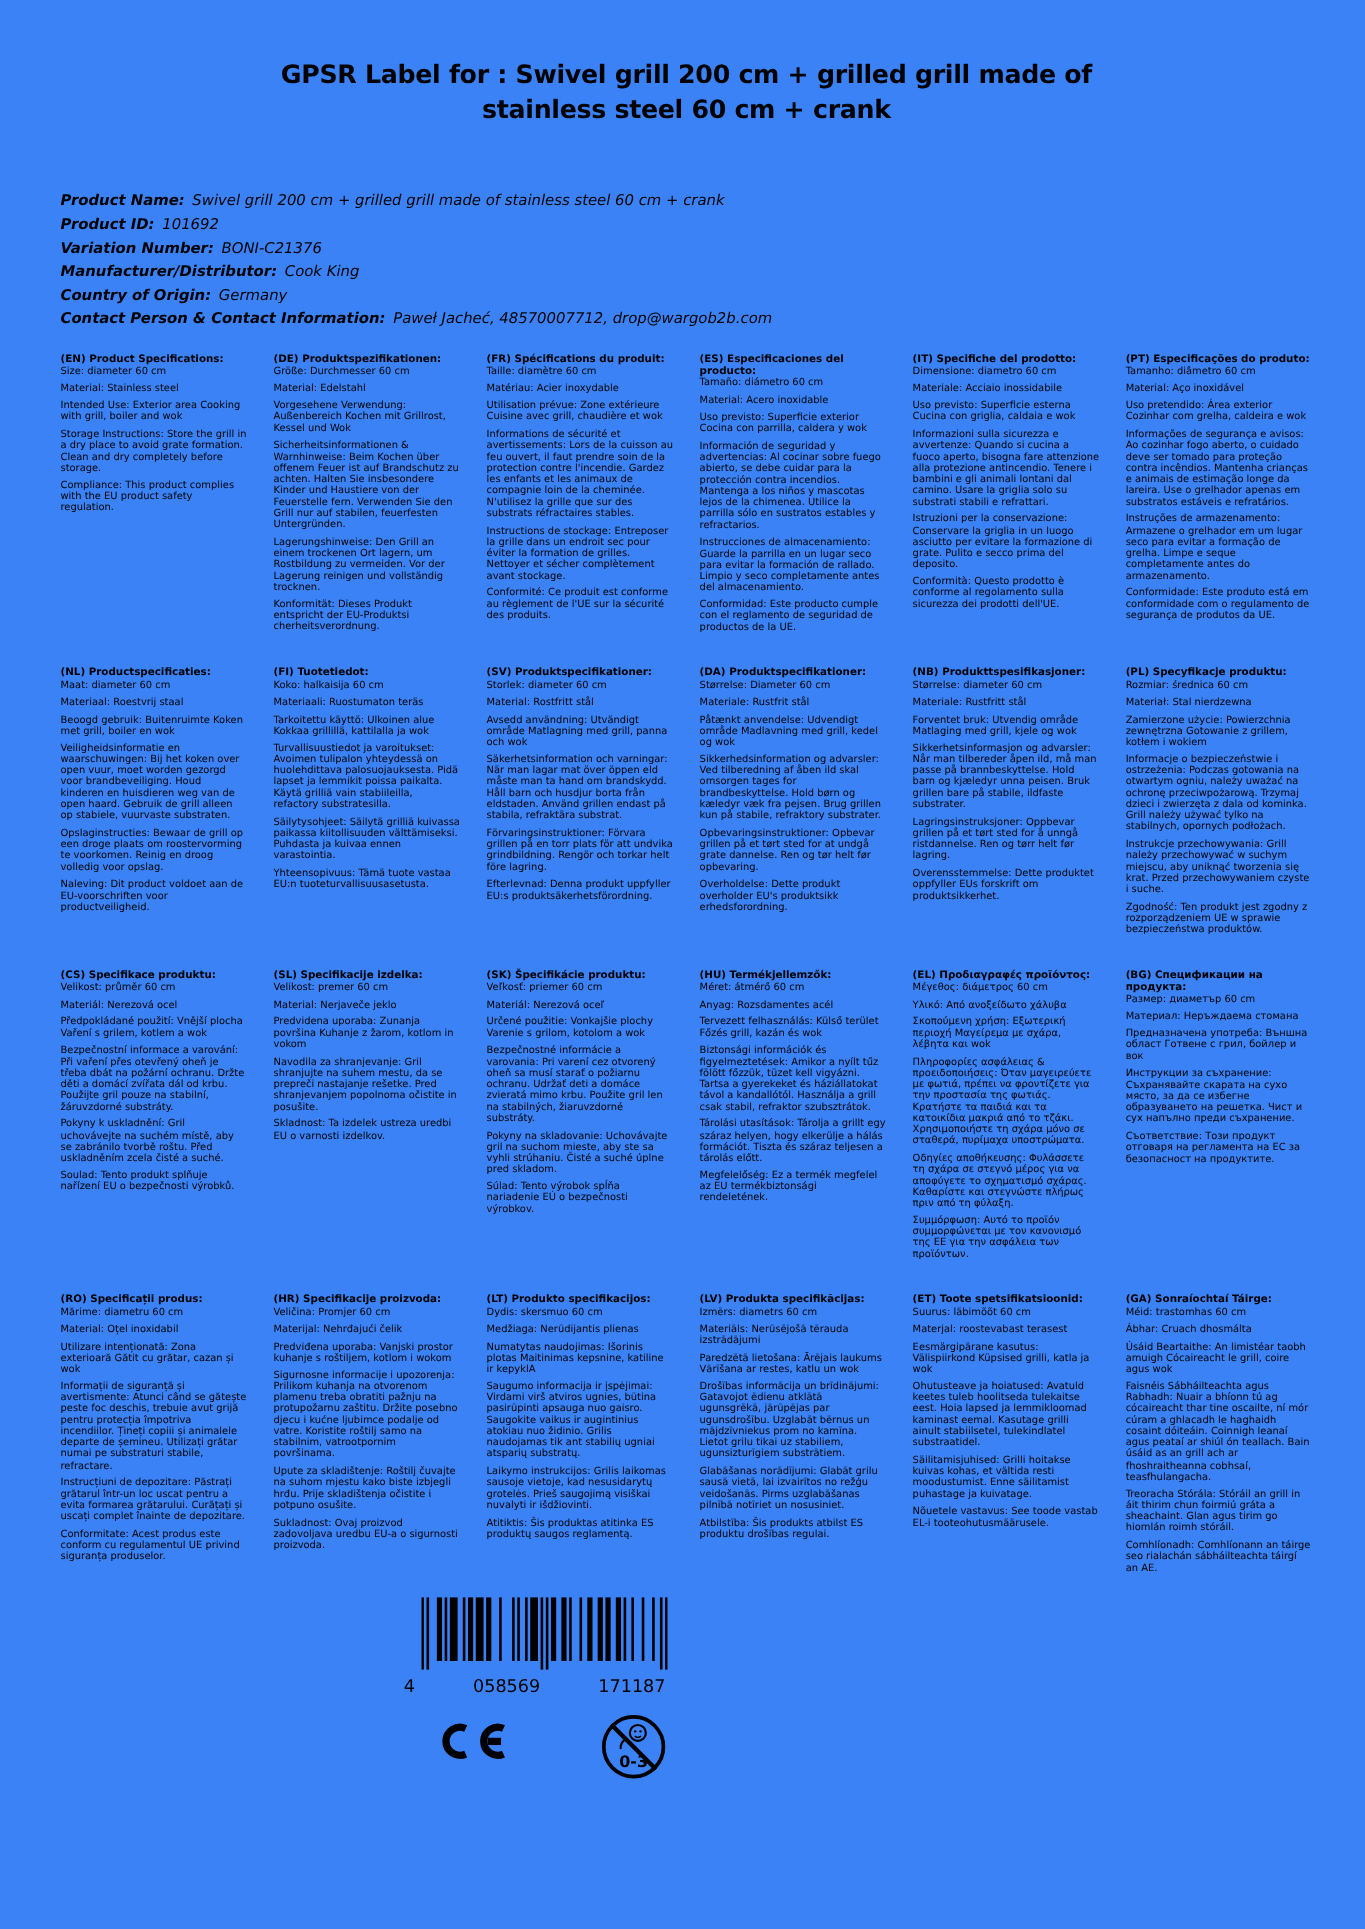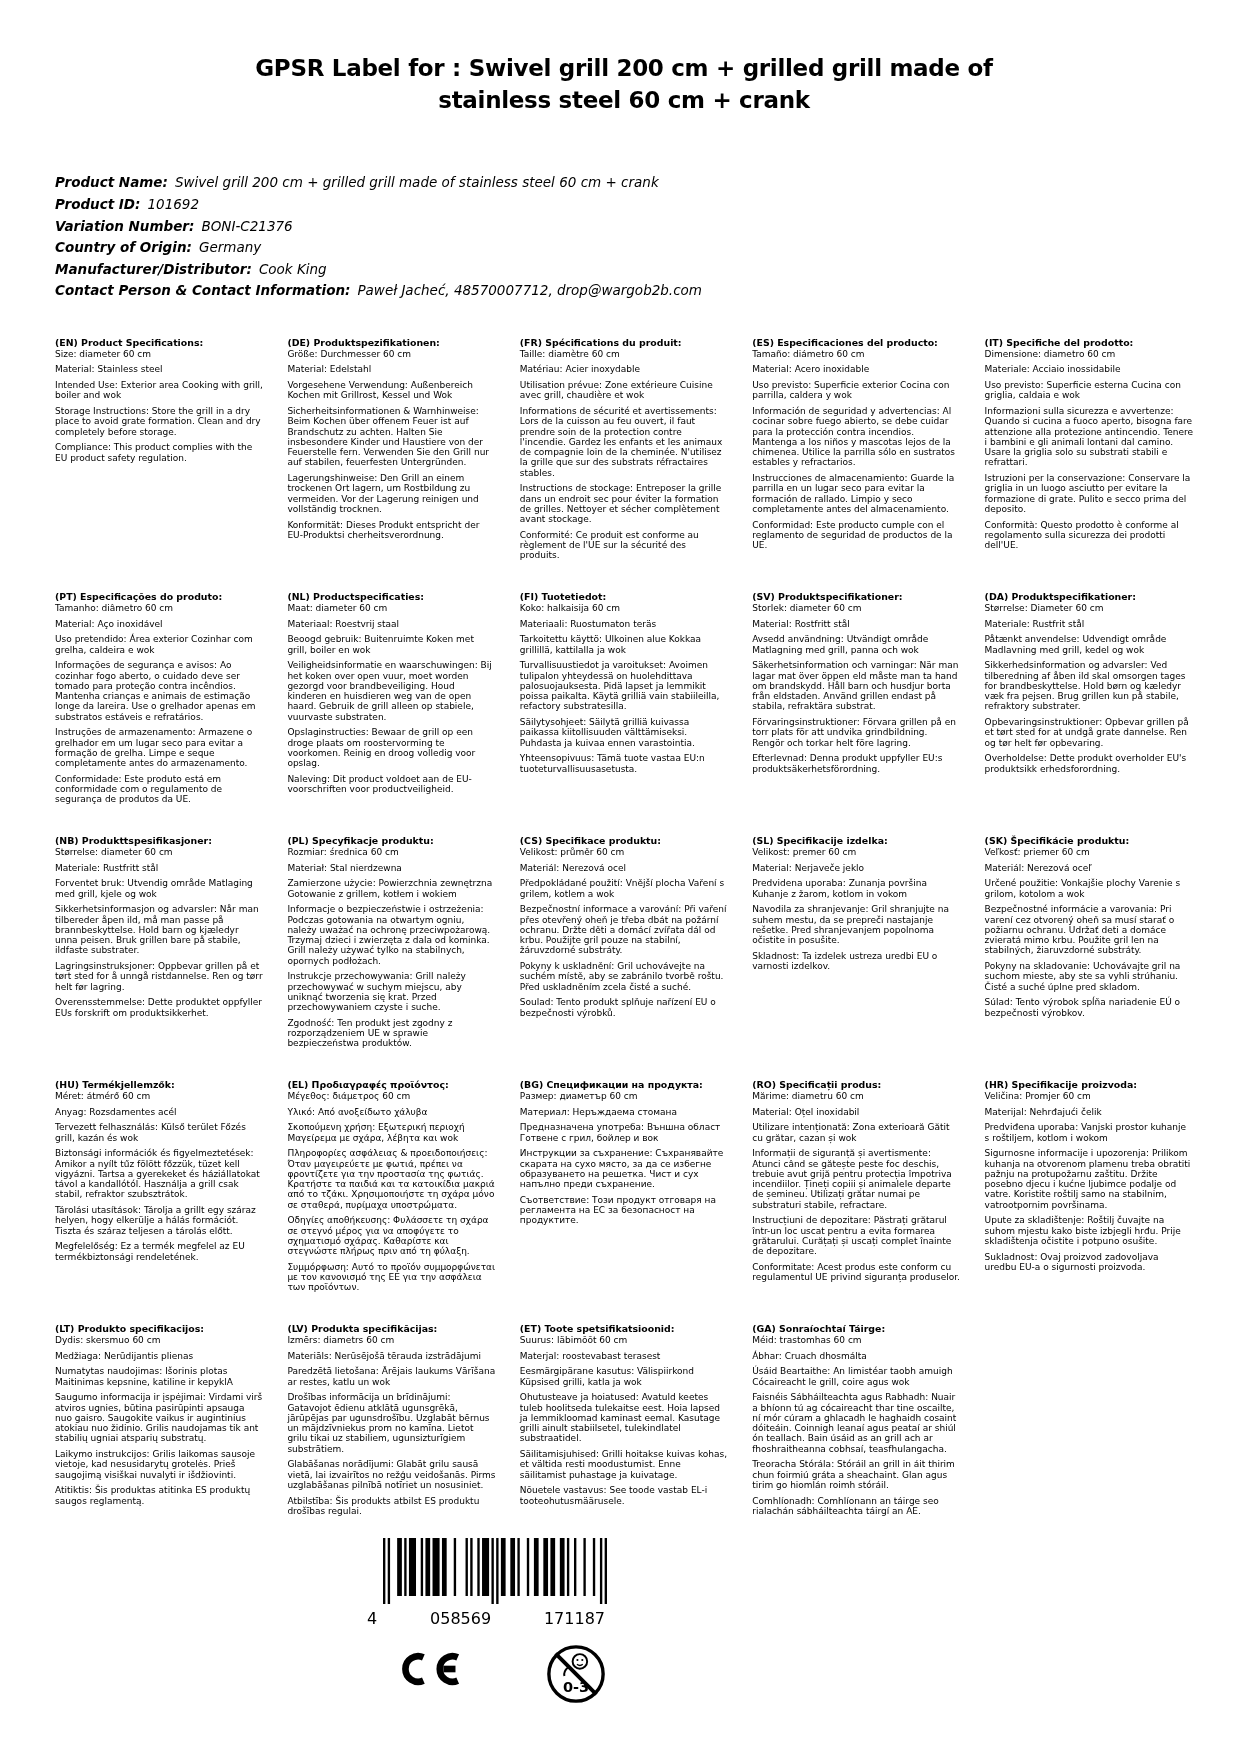--- a/index.html
+++ b/index.html
@@ -1,25 +1,25 @@
 <!DOCTYPE html>
 <html><head>
 <meta charset="utf-8">
 <style>
   html,body{margin:0;padding:0;background:#e8e8e8;}
-  .page{width:1241px;height:1754px;background:#ffffff;color:#000;
+  .page{width:1241px;height:1754px;background:#3b82f6;color:#000;
         font-family:"DejaVu Sans",sans-serif;box-sizing:border-box;
         padding:52px 48px 0 55px;position:relative;overflow:hidden;}
   .title{font-size:23px;font-weight:bold;text-align:center;max-width:790px;
          margin:0 auto;line-height:1.4;letter-spacing:-0.3px;}
   .product-info{margin-top:56px;font-size:13.5px;line-height:1.6;}
   .pi-row{white-space:normal;font-style:italic;}
   .pi-row .label{font-weight:bold;}
   .pi-row .value{margin-left:7px;}
-  .grid{margin-top:36px;display:grid;grid-template-columns:repeat(5,1fr);
+  .grid{margin-top:20px;display:grid;grid-template-columns:repeat(6,1fr);
         column-gap:24px;row-gap:26px;}
   .block{font-size:9px;line-height:1.14;word-wrap:break-word;}
   .block h3{font-size:9.4px;font-weight:bold;margin:0;}
   .block p{margin:0 0 5.5px 0;}
   .footer{margin-top:16px;margin-left:328px;width:300px;}
   .barcode-digits{display:flex;justify-content:space-between;width:238px;
         margin-left:-16px;font-size:16px;margin-top:1px;}
   .marks-row{display:flex;gap:74px;margin-top:14px;margin-left:16px;}
 </style>
 </head>
@@ -33,24 +33,24 @@
     <div class="pi-row">
       <span class="label">Product Name:</span><span class="value">Swivel grill 200 cm + grilled grill made of stainless steel 60 cm + crank</span>
     </div>
     <div class="pi-row">
       <span class="label">Product ID:</span><span class="value">101692</span>
     </div>
     <div class="pi-row">
       <span class="label">Variation Number:</span><span class="value">BONI-C21376</span>
     </div>
     <div class="pi-row">
+      <span class="label">Manufacturer/Distributor:</span><span class="value">Cook King</span>
+    </div>
+    <div class="pi-row">
       <span class="label">Country of Origin:</span><span class="value">Germany</span>
-    </div>
-    <div class="pi-row">
-      <span class="label">Manufacturer/Distributor:</span><span class="value">Cook King</span>
     </div>
     <div class="pi-row">
       <span class="label">Contact Person &amp; Contact Information:</span><span class="value">Paweł Jacheć, 48570007712, drop@wargob2b.com</span>
     </div>
   </div>
 
   <div class="grid">
       <div class="block">
         <h3>(EN) Product Specifications:</h3>
         <p>Size: diameter 60 cm</p>

